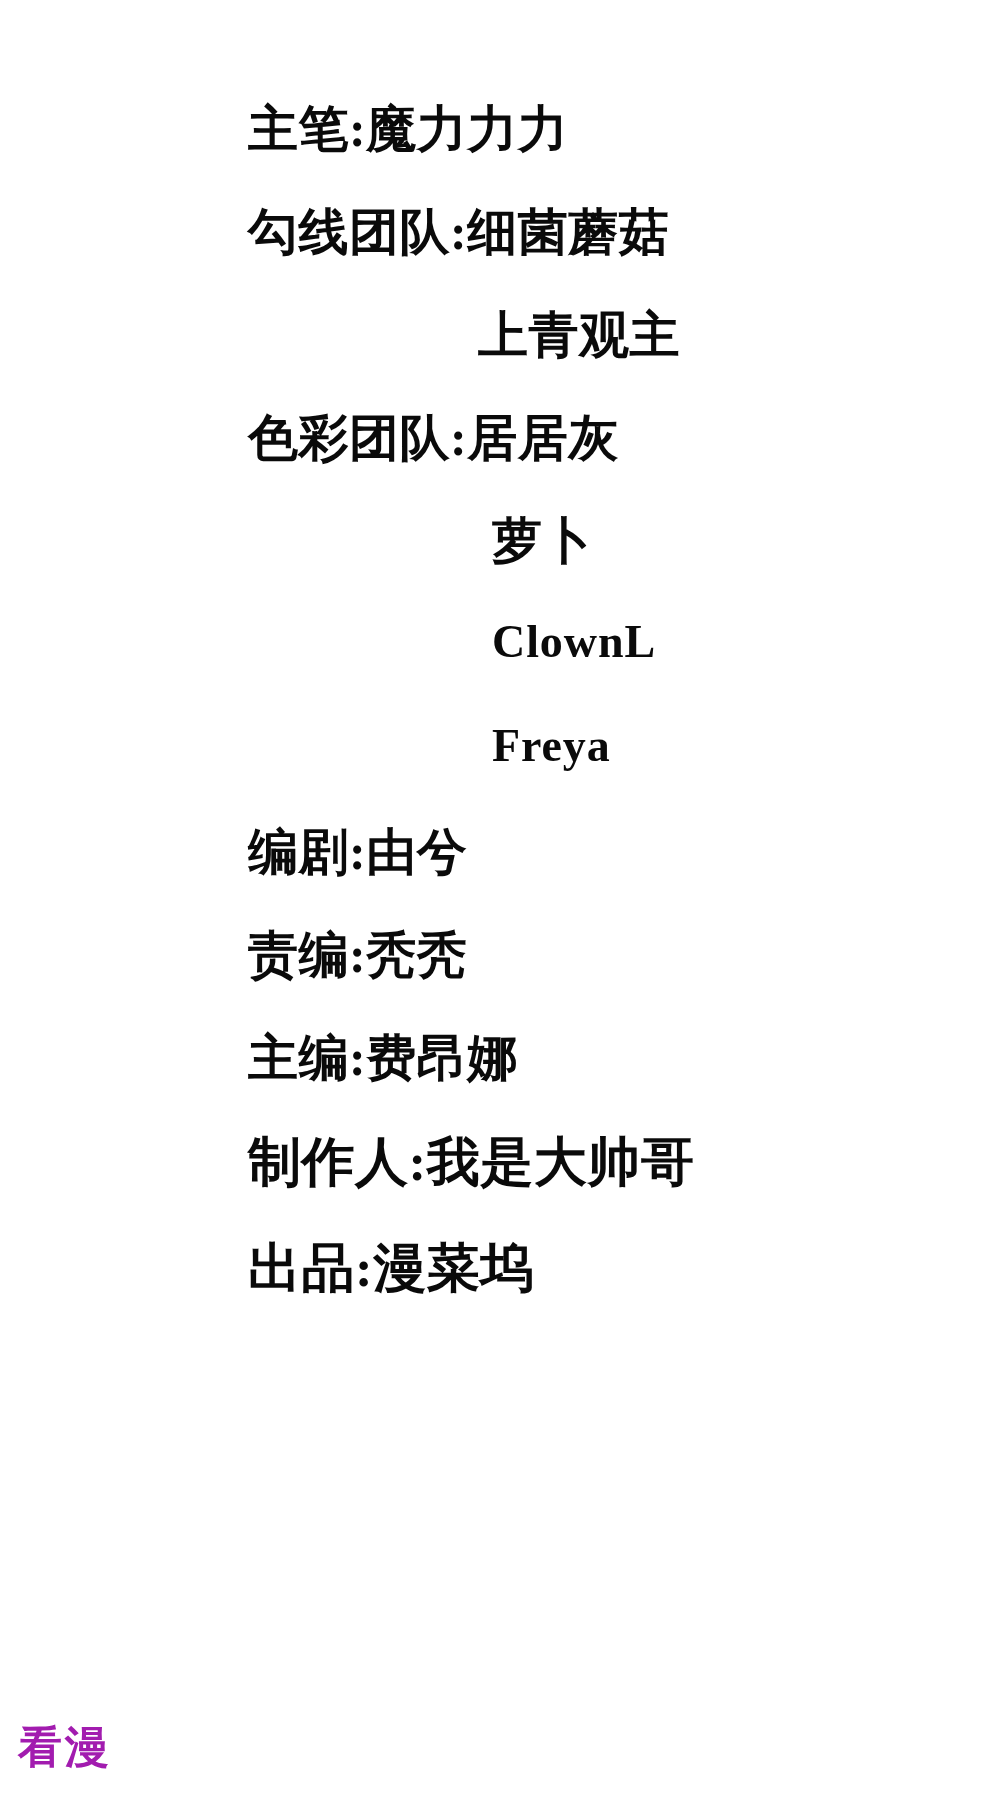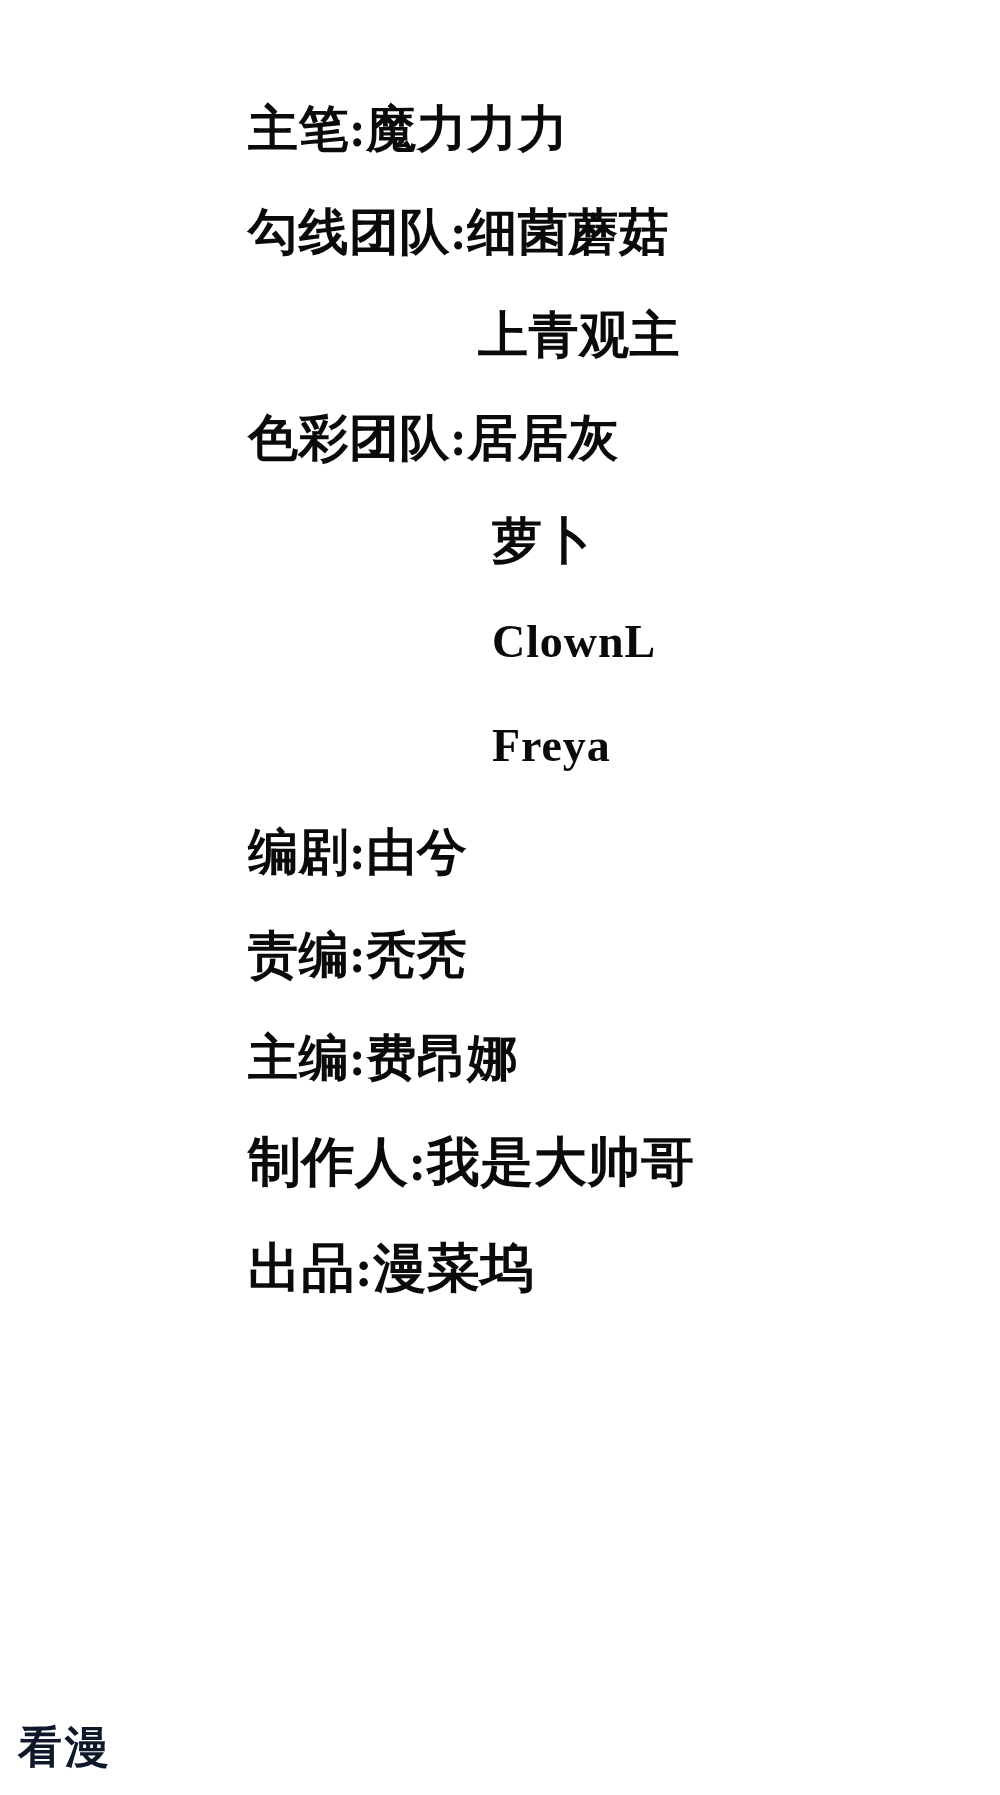--- a/index.html
+++ b/index.html
@@ -56,21 +56,21 @@
   }
   .credit-line.big {
     font-size: 53px;
   }
   .watermark {
     position: absolute;
     left: 18px;
     bottom: 18px;
     font-size: 44px;
     font-weight: bold;
-    color: #0f172a;
+    color: #a21caf;
     letter-spacing: 0.06em;
     font-family: "Liberation Sans", sans-serif;
     white-space: pre;
   }
 </style>
 </head>
 <body>
 
 <div class="credits">
   <span class="credit-line lead">主笔:魔力力力</span>

